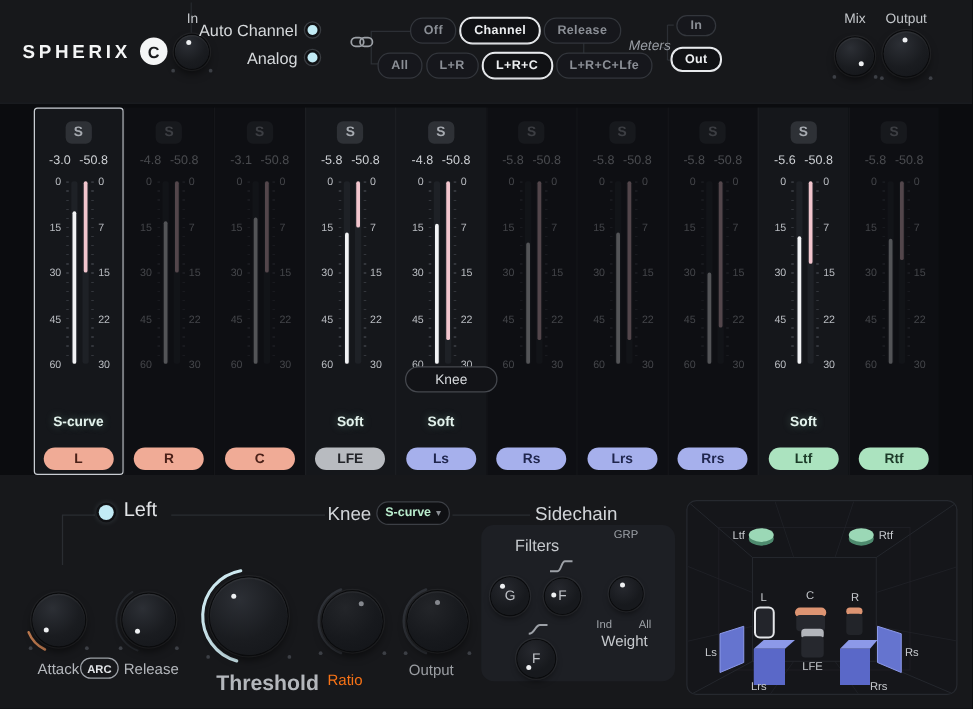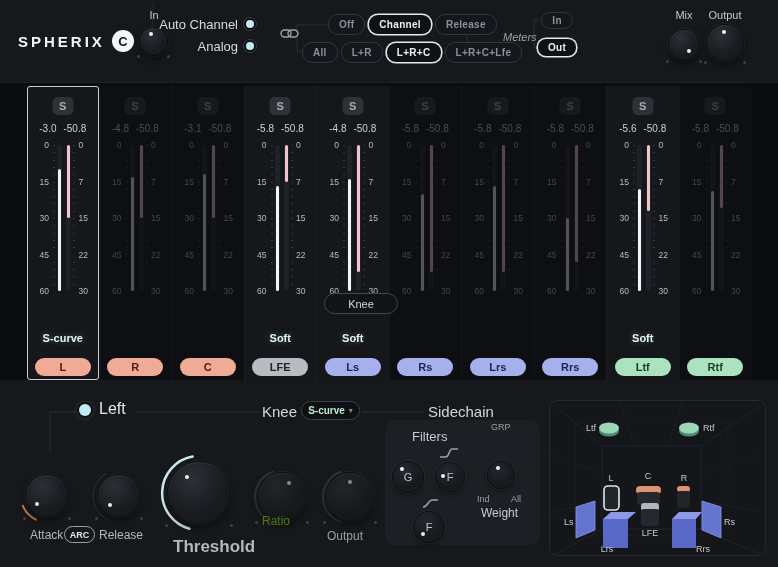--- a/index.html
+++ b/index.html
@@ -509,21 +509,21 @@
     </div>
 
     <div class="knob" style="left:168px;top:82px;width:62px;height:62px;">
       <span class="kdot" style="left:17px;top:13px;"></span>
     </div>
     <div class="blabel" style="left:173px;top:157px;font-size:17px;font-weight:bold;">Threshold</div>
 
     <div class="knob dim" style="left:258px;top:93px;width:48px;height:48px;">
       <span class="kdot" style="left:29px;top:8px;"></span>
     </div>
-    <div class="blabel" style="left:262px;top:134px;color:#4d7c0f;">Ratio</div>
+    <div class="blabel" style="left:262px;top:157px;color:#f97316;">Ratio</div>
 
     <div class="knob dim" style="left:326px;top:93px;width:48px;height:48px;">
       <span class="kdot" style="left:22px;top:7px;"></span>
     </div>
     <div class="blabel" style="left:327px;top:149px;color:#9b9ea3;">Output</div>
 
     <div id="sc-panel">
       <div class="sc-lab" style="left:27px;top:9px;">Filters</div>
       <svg style="position:absolute;left:54px;top:27px;" width="20" height="12">
         <path d="M1,10 H7 C10,10 10,2 13,2 H19" stroke="#9da1a7" stroke-width="1.6" fill="none"></path>

